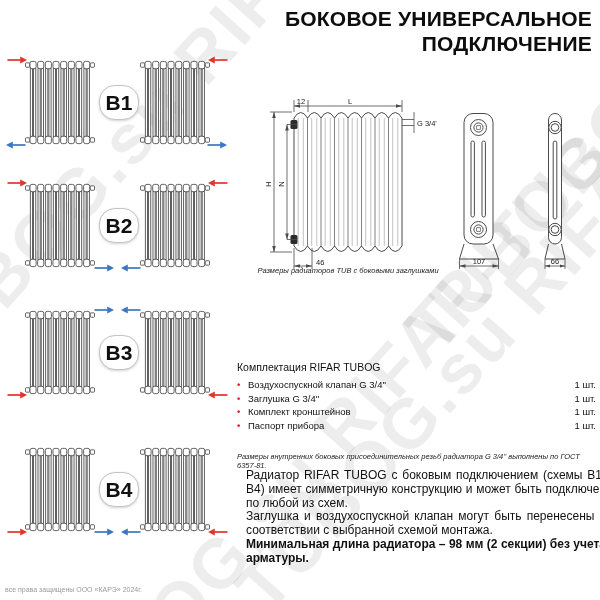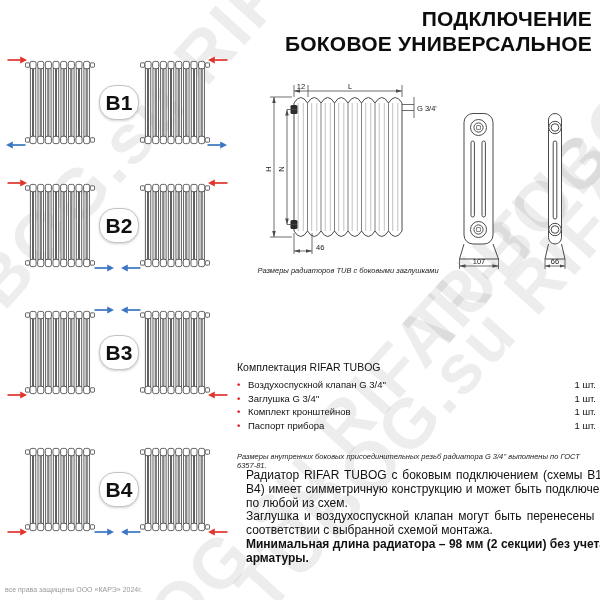--- a/index.html
+++ b/index.html
@@ -17,21 +17,21 @@
   .scheme .rad{position:absolute;top:8px;}
   .rad-left{left:25px;} .rad-right{left:140px;}
   .scheme-label{position:absolute;left:99px;top:38px;width:38px;height:33px;background:#fff;
       border:1px solid #c4c4c4;border-radius:16px;box-shadow:0 1px 2.5px rgba(0,0,0,.18);
       display:flex;align-items:center;justify-content:center;font-size:21px;font-weight:bold;color:#101010;}
   .arrow{position:absolute;width:20px;height:10px;}
   .arrow svg{display:block;}
   .arrow.supply{color:var(--supply,#e0352b);}
   .arrow.return{color:var(--return,#3c76c2);}
   
-  .dim-wrap{position:absolute;left:262px;top:81px;}
+  .dim-wrap{position:absolute;left:262px;top:96px;}
   .drawing-caption{position:absolute;left:248px;top:266px;width:200px;text-align:center;
       font-size:7.5px;font-style:italic;color:#1a1a1a;}
   .sideview{position:absolute;top:112px;}
   .sv-wide{left:456px;} .sv-narrow{left:538px;}
   svg text{font-family:"Liberation Sans",sans-serif;}
   
   .equipment{position:absolute;left:237px;top:361px;width:359px;}
   .eq-h1{font-size:10.5px;font-weight:normal;color:#111;}
   .eq-h2{font-size:10.5px;font-weight:bold;color:var(--accent,#e31e24);margin-top:2px;}
   .eq-list{margin-top:5px;}
@@ -51,22 +51,22 @@
 <body>
 
 <div class="page">
 
   <div class="wm" style="left:-80px;top:330px;">TUBOG.su RIFAR-TUBOG.su</div>
   <div class="wm" style="left:60px;top:700px;">TUBOG.su RIFAR-TUBOG.su</div>
   <div class="wm" style="left:250px;top:560px;">TUBOG.su RIFAR-TUBOG.su</div>
   <div class="wm" style="left:420px;top:300px;">TUBOG.su RIFAR-TUBOG.su</div>
 
   <div class="title">
+    <div>БОКОВОЕ УНИВЕРСАЛЬНОЕ</div>
     <div>ПОДКЛЮЧЕНИЕ</div>
-    <div>БОКОВОЕ УНИВЕРСАЛЬНОЕ</div>
   </div>
 
   <div class="scheme" style="top:47px;">
     <svg class="rad-front rad rad-left" width="70" height="95" viewBox="-5 0 80 95">
         <g stroke="#4a4a4a" fill="#fff" stroke-width="1">
           <rect x="-4.5" y="2.2" width="5" height="5" rx="1"></rect>
           <rect x="-4.5" y="87.8" width="5" height="5" rx="1"></rect>
           <rect x="69.5" y="2.2" width="5" height="5" rx="1"></rect>
           <rect x="69.5" y="87.8" width="5" height="5" rx="1"></rect>
           <rect x="1.1" y="8.5" width="2.5" height="78"></rect>

